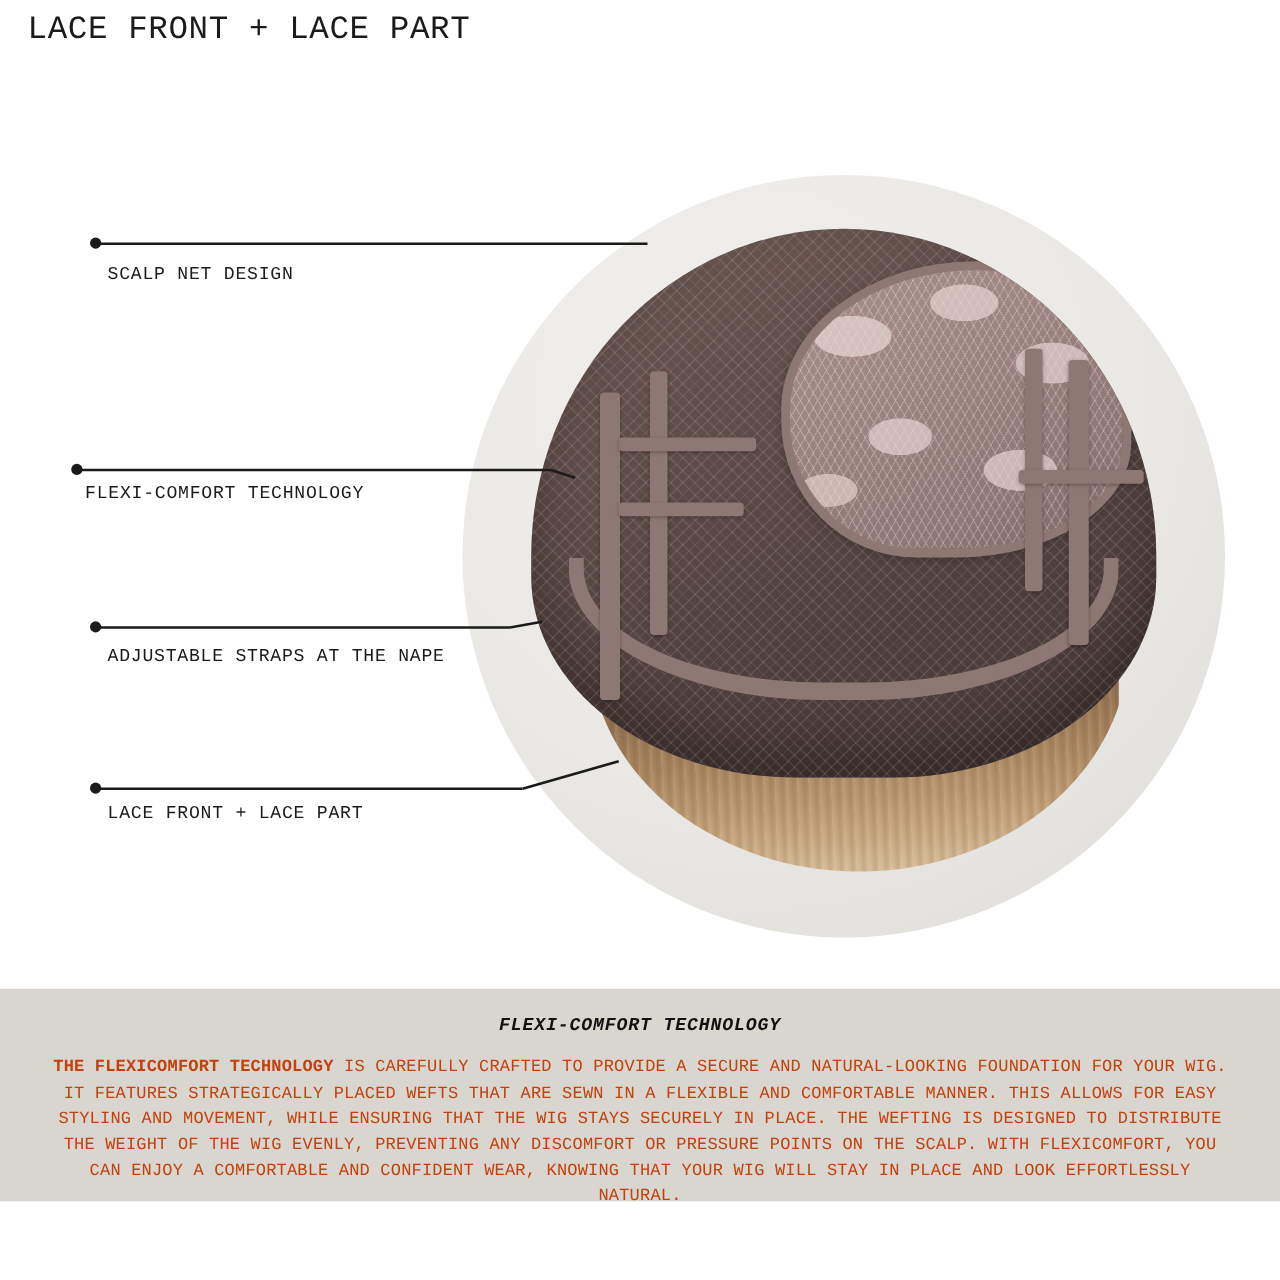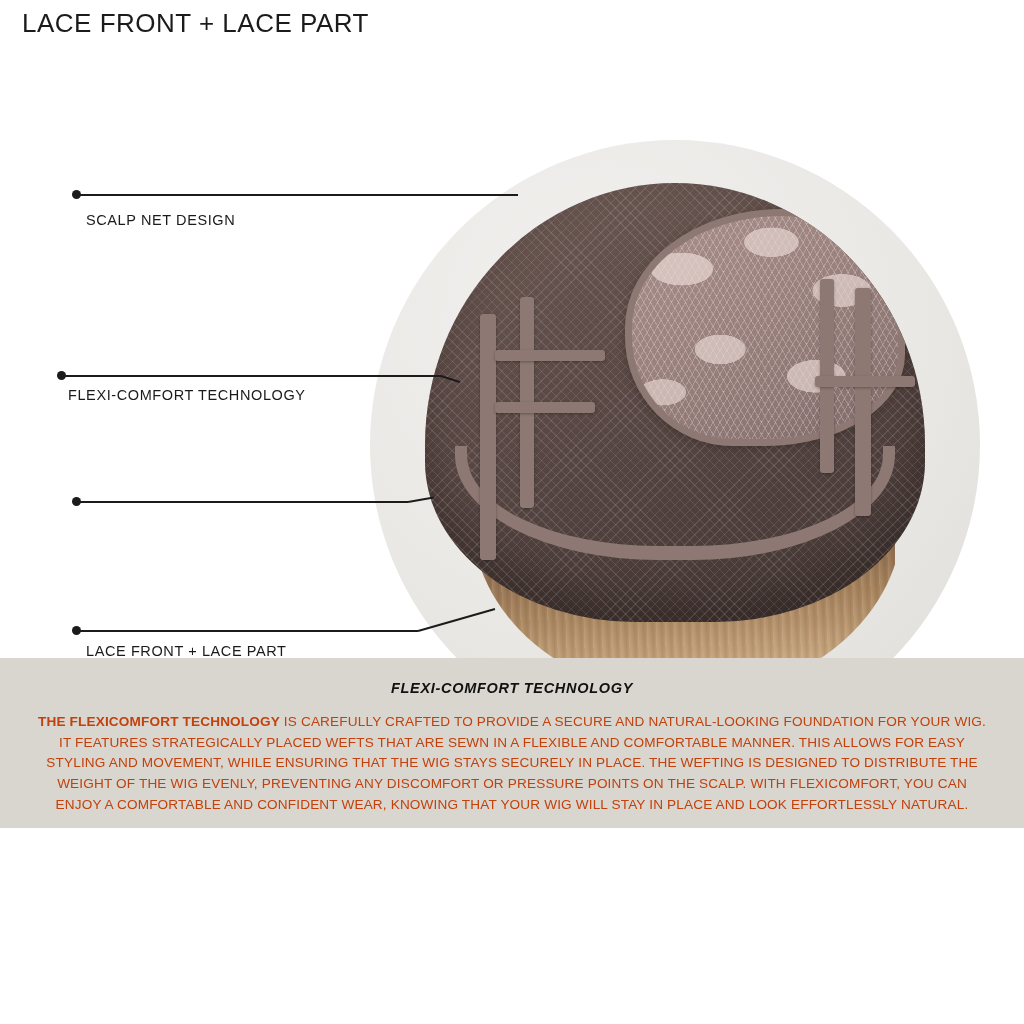--- a/index.html
+++ b/index.html
@@ -10,21 +10,22 @@
     width: 1024px;
     height: 1024px;
     background: #ffffff;
     font-family: "Liberation Sans", sans-serif;
     overflow: hidden;
     position: relative;
   }
   #page {
     position: relative;
     width: 1024px;
-    height: 828px;
+    height: 961px;
+    font-family: Liberation Mono, monospace;
   }
 
   
   .title {
     position: absolute;
     left: 22px;
     top: 8px;
     font-size: 26px;
     letter-spacing: 0.5px;
     color: #1b1b1b;
@@ -242,20 +243,21 @@
   <div class="callout-label" style="left:86px; top:212px;">SCALP NET DESIGN</div>
 
   <div class="leader-dot" style="left:57px; top:371px;"></div>
   <div class="leader" style="left:63px; top:375px; width:378px;"></div>
   <div class="leader-diag" style="left:441px; top:375px; width:20px; transform: rotate(18deg);"></div>
   <div class="callout-label" style="left:68px; top:387px;">FLEXI-COMFORT TECHNOLOGY</div>
 
   <div class="leader-dot" style="left:72px; top:497px;"></div>
   <div class="leader" style="left:78px; top:501px; width:330px;"></div>
   <div class="leader-diag" style="left:408px; top:501px; width:26px; transform: rotate(-10deg);"></div>
+  <div class="callout-label" style="left:86px; top:518px;">ADJUSTABLE STRAPS AT THE NAPE</div>
 
   <div class="leader-dot" style="left:72px; top:626px;"></div>
   <div class="leader" style="left:78px; top:630px; width:340px;"></div>
   <div class="leader-diag" style="left:418px; top:630px; width:80px; transform: rotate(-16deg);"></div>
   <div class="callout-label" style="left:86px; top:643px;">LACE FRONT + LACE PART</div>
 
   <div class="footer">
     <div class="footer-title">FLEXI-COMFORT TECHNOLOGY</div>
     <div class="footer-body"><b>THE FLEXICOMFORT TECHNOLOGY</b><span> IS CAREFULLY CRAFTED TO PROVIDE A SECURE AND NATURAL-LOOKING FOUNDATION FOR YOUR WIG. IT FEATURES STRATEGICALLY PLACED WEFTS THAT ARE SEWN IN A FLEXIBLE AND COMFORTABLE MANNER. THIS ALLOWS FOR EASY STYLING AND MOVEMENT, WHILE ENSURING THAT THE WIG STAYS SECURELY IN PLACE. THE WEFTING IS DESIGNED TO DISTRIBUTE THE WEIGHT OF THE WIG EVENLY, PREVENTING ANY DISCOMFORT OR PRESSURE POINTS ON THE SCALP. WITH FLEXICOMFORT, YOU CAN ENJOY A COMFORTABLE AND CONFIDENT WEAR, KNOWING THAT YOUR WIG WILL STAY IN PLACE AND LOOK EFFORTLESSLY NATURAL.</span></div>
   </div>

